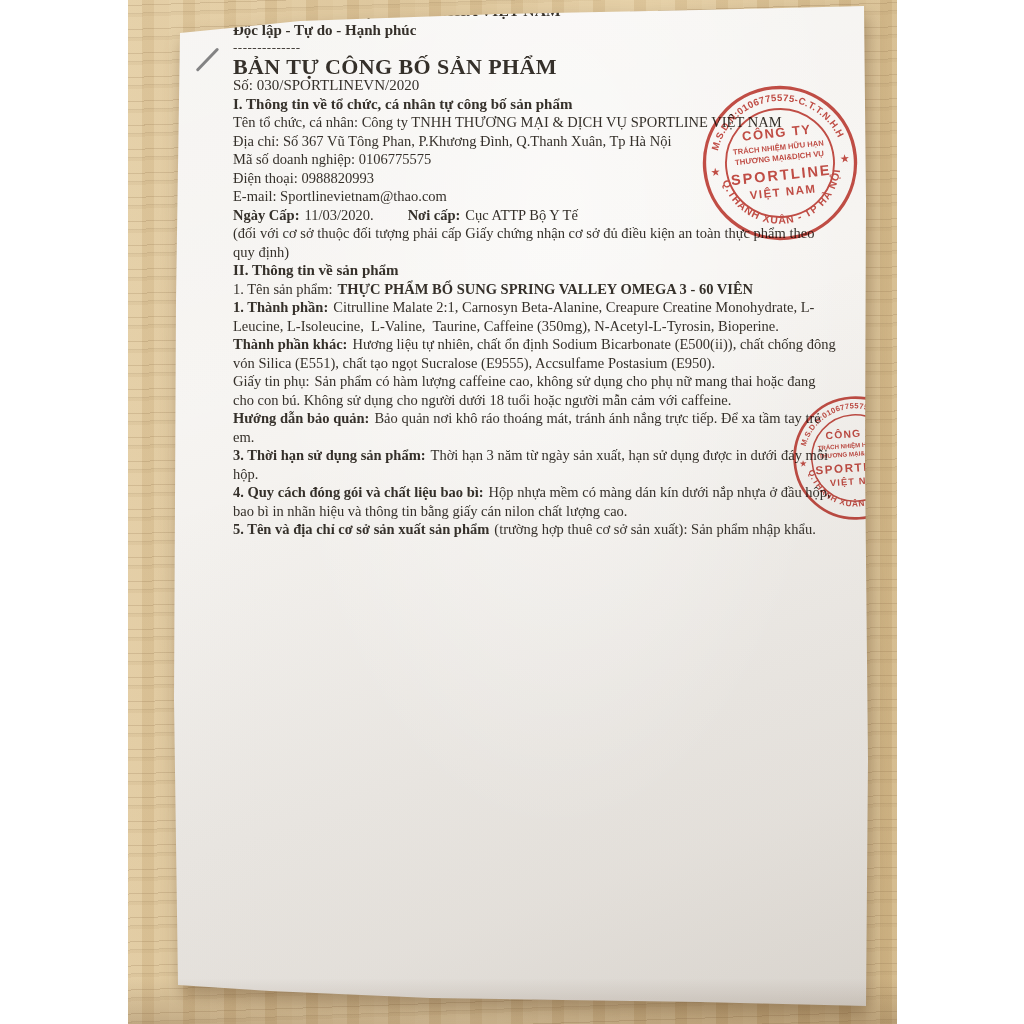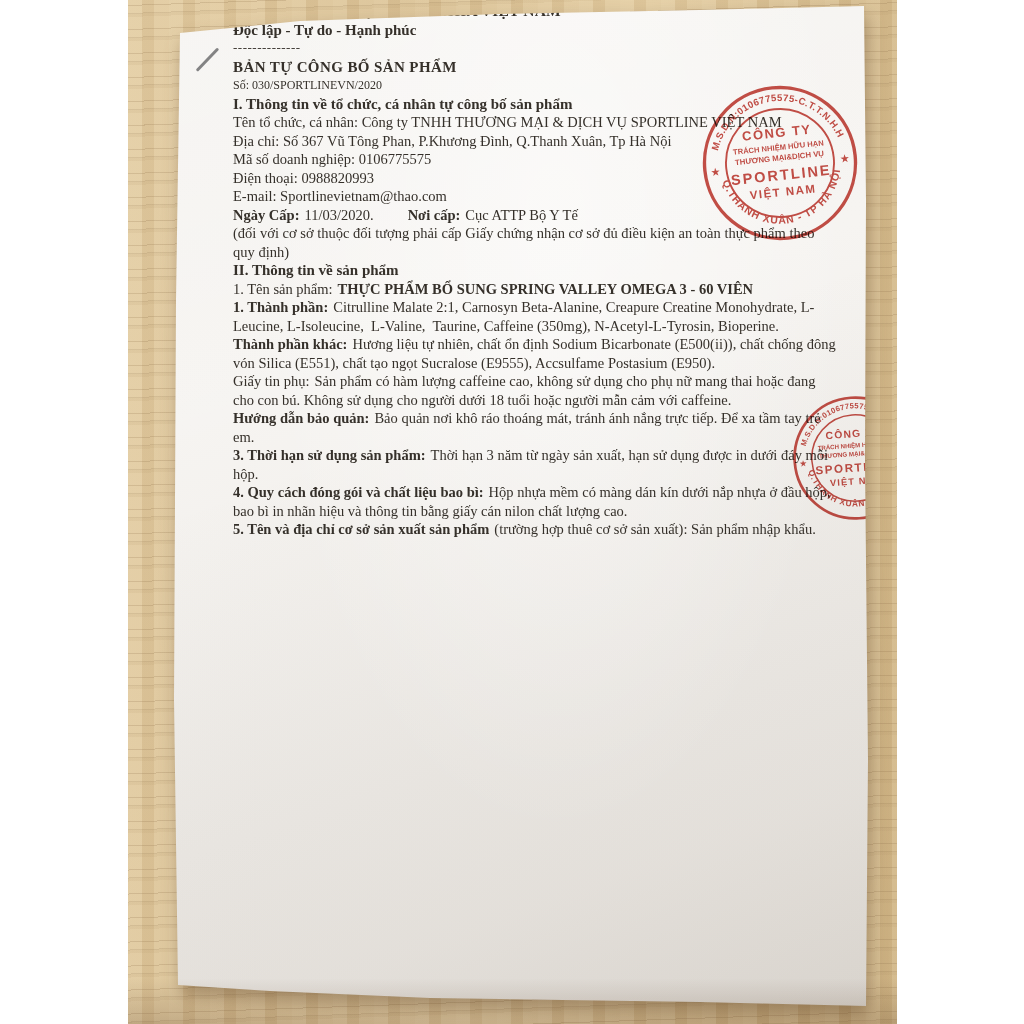--- a/index.html
+++ b/index.html
@@ -55,22 +55,22 @@
   }
   .doc p{margin:0;}
   .doc .pre{white-space:pre-wrap;}
   .ctr{text-align:left;}
   .w-rep{width:480px;}
   .w-title{width:540px;}
   .w-num{width:575px;}
   .republic{margin-top:96px;font-size:15.5px;font-weight:bold;letter-spacing:0.2px;}
   .motto{margin-top:3px;font-size:15px;font-weight:bold;}
   .divider{margin-top:0;font-size:13px;letter-spacing:0.5px;color:#3a352f;}
-  .title{margin-top:13px;font-size:15px;font-weight:bold;letter-spacing:0.4px;}
-  .docnum{margin-top:15px;font-size:12px;}
+  .title{margin-top:13px;font-size:22px;font-weight:bold;letter-spacing:0.4px;}
+  .docnum{margin-top:15px;font-size:15px;}
   .h-bold{font-weight:bold;font-size:15px;}
   .mt-sec1{margin-top:19px;}
   .mt12{margin-top:12px;}
   .mt13{margin-top:13px;}
   .mt14{margin-top:14px;}
   .mt15{margin-top:15px;}
   .mt24{margin-top:24px;}
   .lbl{font-weight:bold;margin-right:5px;}
   .gap{margin-left:34px;}
   b.val{font-weight:bold;}

